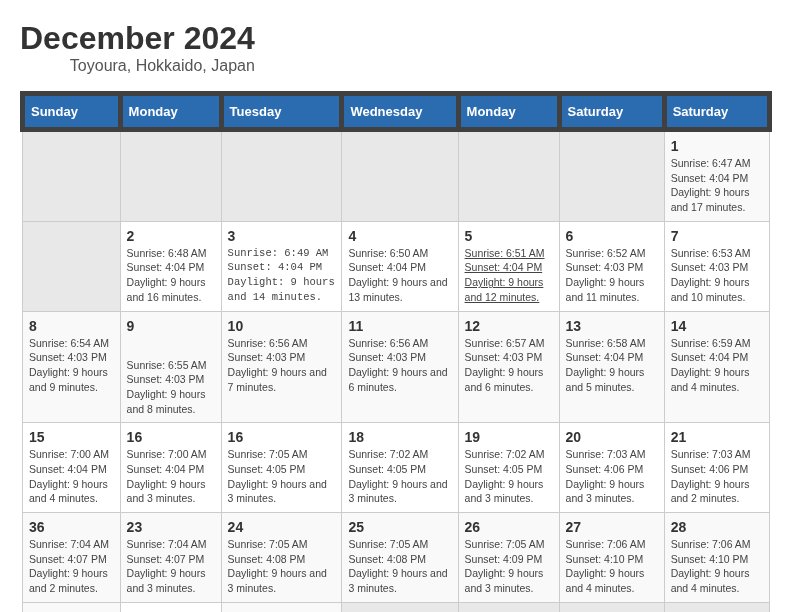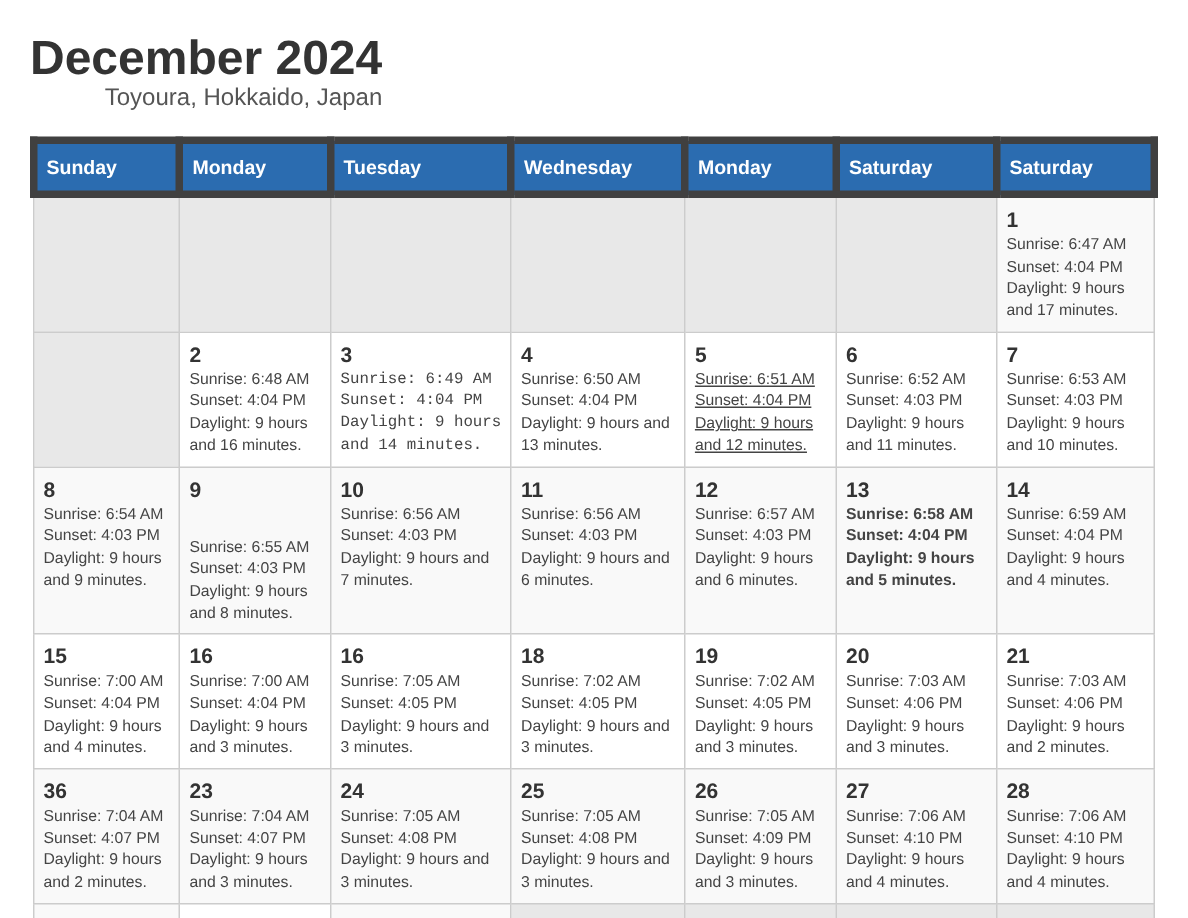--- a/index.html
+++ b/index.html
@@ -198,21 +198,21 @@
 Daylight: 9 hours and 6 minutes.</div>
         </td>
         <td>
           <span class="day-num">12</span>
           <div class="cell-content" style="white-space: pre-line;">Sunrise: 6:57 AM
 Sunset: 4:03 PM
 Daylight: 9 hours and 6 minutes.</div>
         </td>
         <td>
           <span class="day-num">13</span>
-          <div class="cell-content" style="white-space: pre-line; font-weight: bold;">Sunrise: 6:58 AM
+          <div class="cell-content" style="white-space: pre-line;">Sunrise: 6:58 AM
 Sunset: 4:04 PM
 Daylight: 9 hours and 5 minutes.</div>
         </td>
         <td>
           <span class="day-num">14</span>
           <div class="cell-content" style="white-space: pre-line;">Sunrise: 6:59 AM
 Sunset: 4:04 PM
 Daylight: 9 hours and 4 minutes.</div>
         </td>
       </tr>

